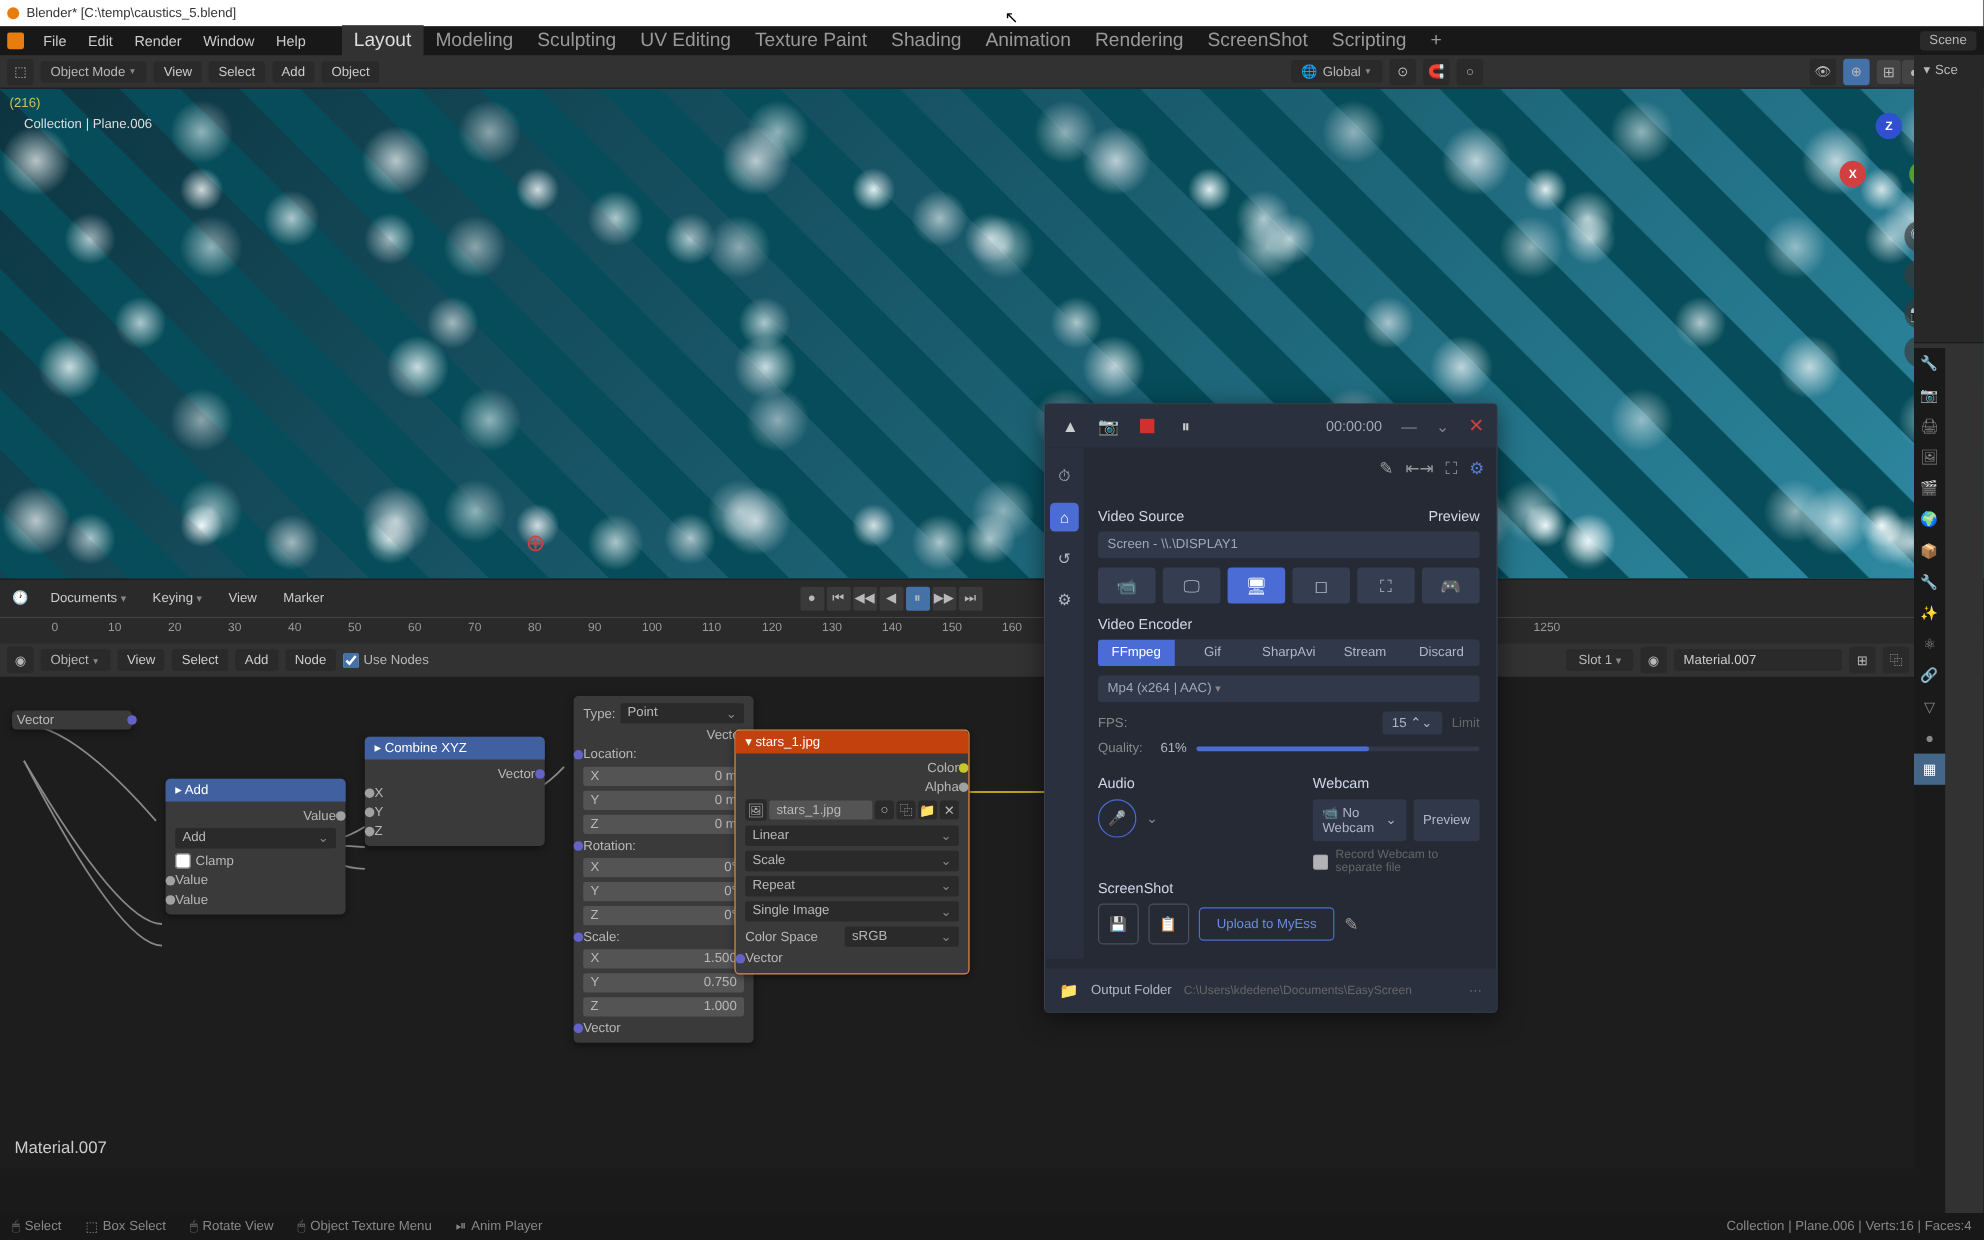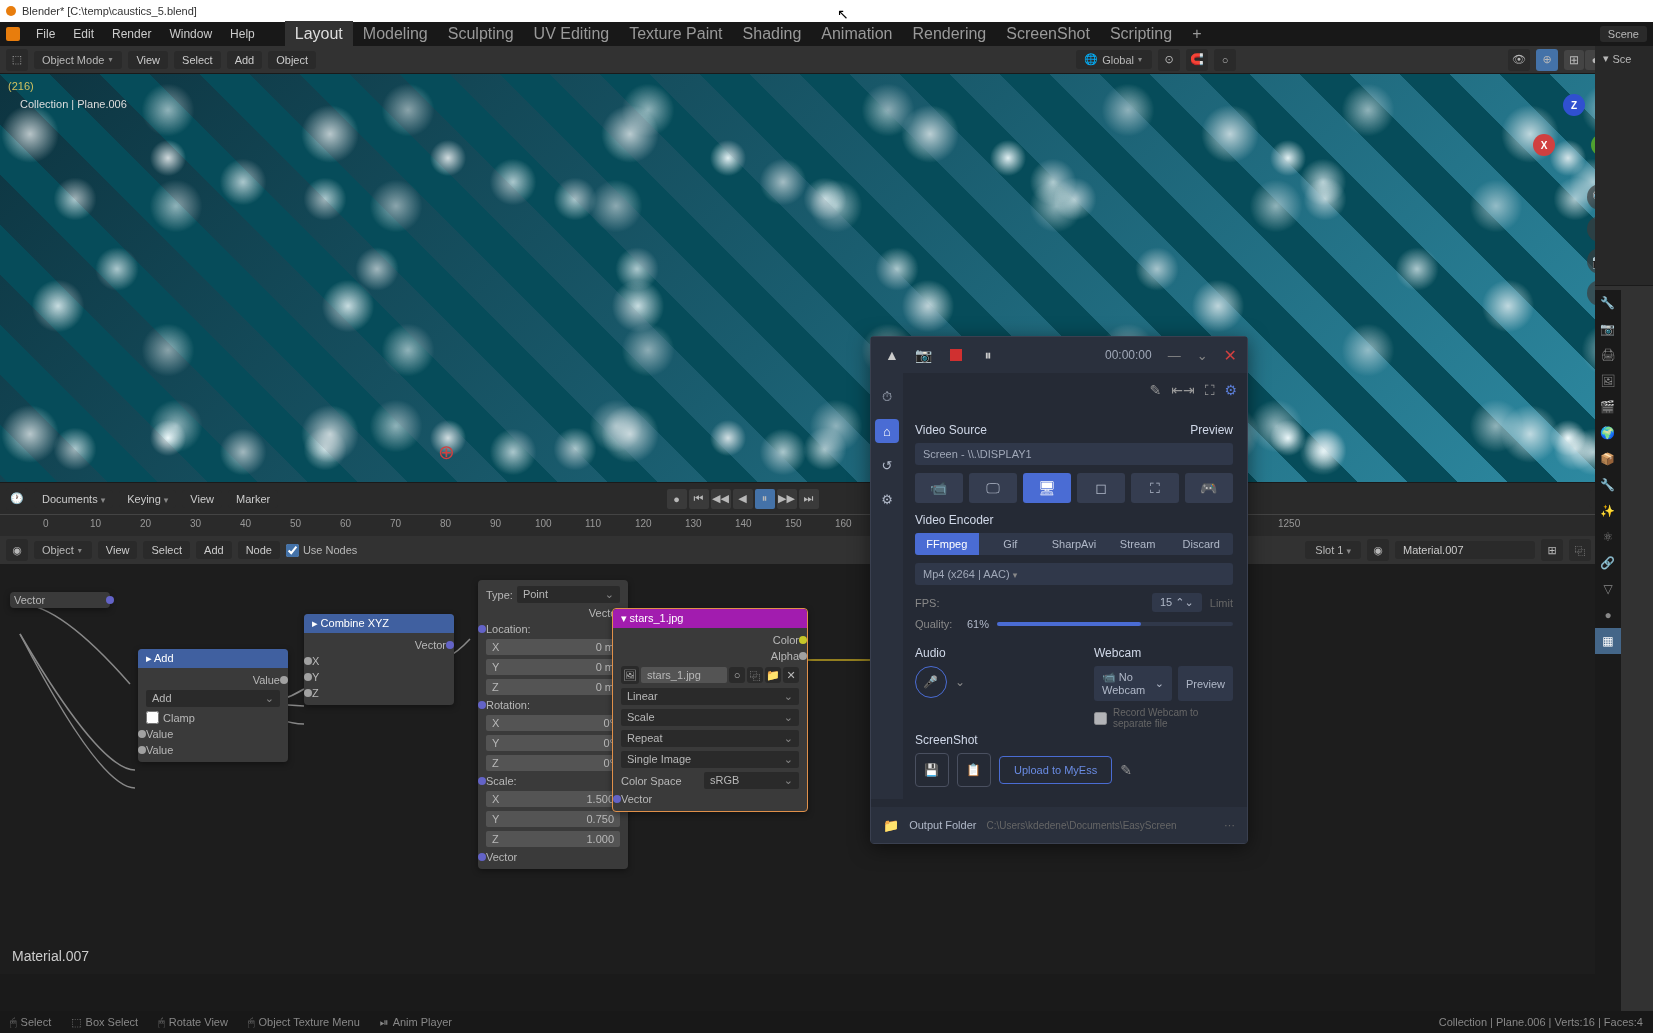--- a/index.html
+++ b/index.html
@@ -66,21 +66,21 @@
 .lower-area { display: flex; height: 438px; }
 .node-editor { flex: 1; background: #1d1d1d; position: relative; }
 .ne-header { height: 28px; background: #323232; display: flex; align-items: center; padding: 0 6px; gap: 6px; }
 .ne-check { display: flex; align-items: center; gap: 4px; font-size: 11px; }
 .ne-check input { accent-color: #4472a8; }
 .slot-field { background: #2a2a2a; padding: 3px 10px; border-radius: 3px; font-size: 11px; margin-left: auto;}
 
 .node { position: absolute; background: #3a3a3a; border-radius: 4px; box-shadow: 0 2px 6px rgba(0,0,0,0.4); min-width: 150px; }
 .node-header { background: #c05050; padding: 3px 8px; font-size: 11px; border-radius: 4px 4px 0 0; color: #fff; }
 .node-header.blue { background: #4060a0; }
-.node-header.orange { background:#a21caf; }
+.node-header.orange { background:#c2410c; }
 .node-body { padding: 4px; }
 .node-row { display: flex; align-items: center; padding: 2px 4px; font-size: 11px; position: relative;}
 .node-socket { width: 8px; height: 8px; border-radius: 50%; position: absolute; }
 .socket-out { right: -4px; background: #888; }
 .socket-in { left: -4px; background: #888; }
 .socket-vec { background: #6363c7; }
 .socket-val { background: #a1a1a1; }
 .socket-col { background: #c7c729; }
 .node-field { background: #545454; padding: 2px 6px; border-radius: 2px; flex: 1; display: flex; justify-content: space-between; font-size: 11px;}
 .node-select { background: #2a2a2a; padding: 2px 6px; border-radius: 2px; flex: 1; font-size: 11px; display: flex; justify-content: space-between; }

